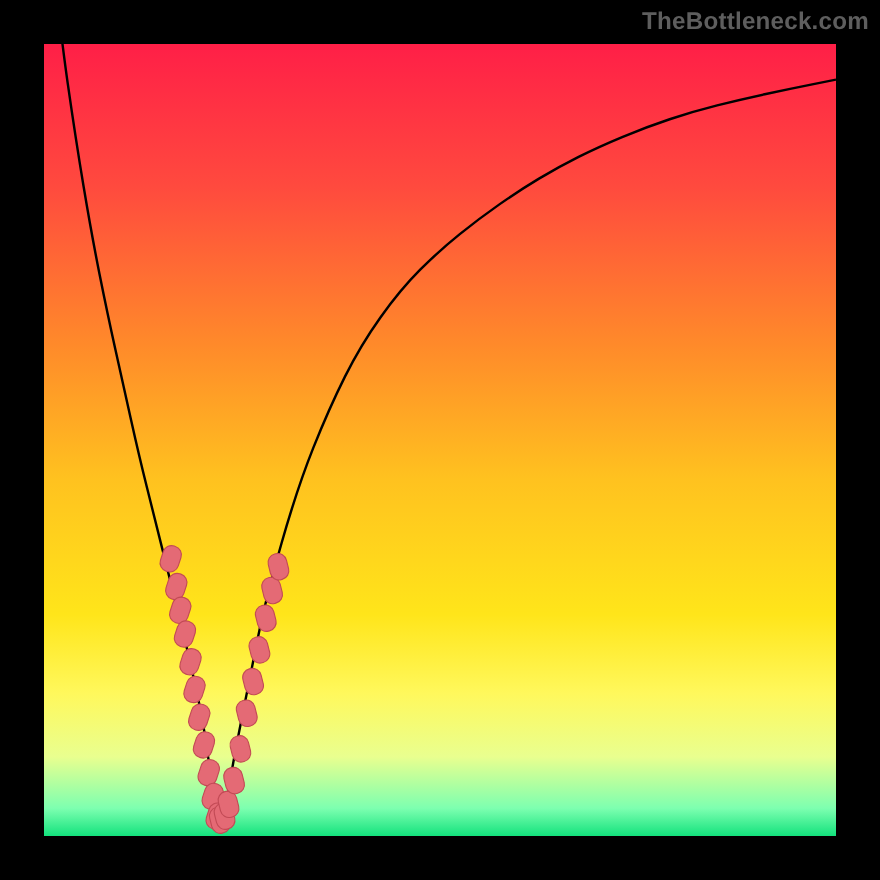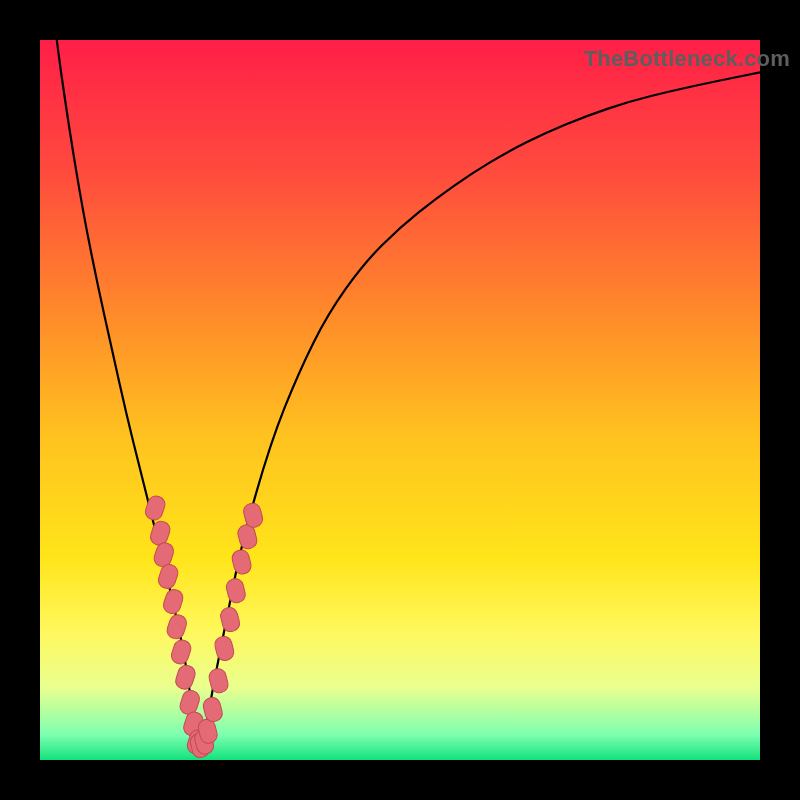--- a/index.html
+++ b/index.html
@@ -18,21 +18,20 @@
   .watermark {
     position: absolute;
     top: 6px;
     right: 10px;
     color: #5e5e5e;
     font-family: Arial, Helvetica, sans-serif;
     font-size: 22px;
     font-weight: 600;
     letter-spacing: 0.2px;
     user-select: none;
-    margin-top: 40px;
   }
   svg {
     display: block;
   }
 </style>
 </head>
 <body>
 
 <div class="stage">
   <svg id="svg-root" width="800" height="800" viewBox="0 0 800 800">

